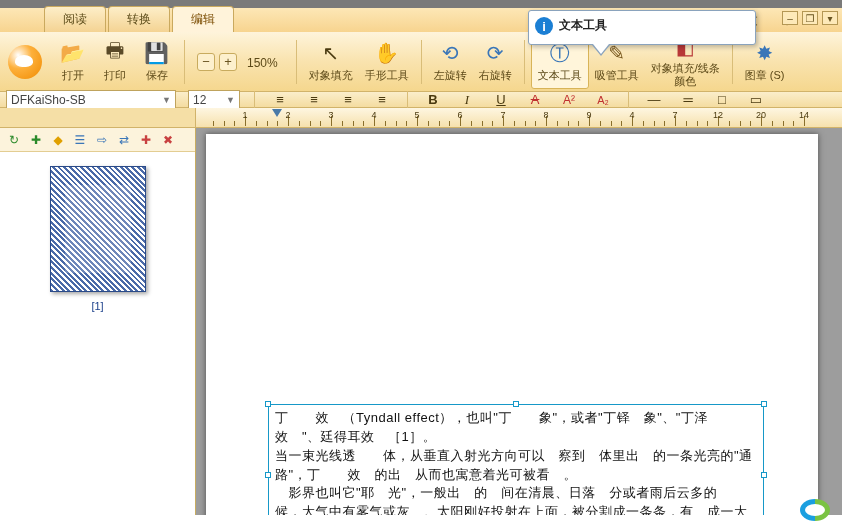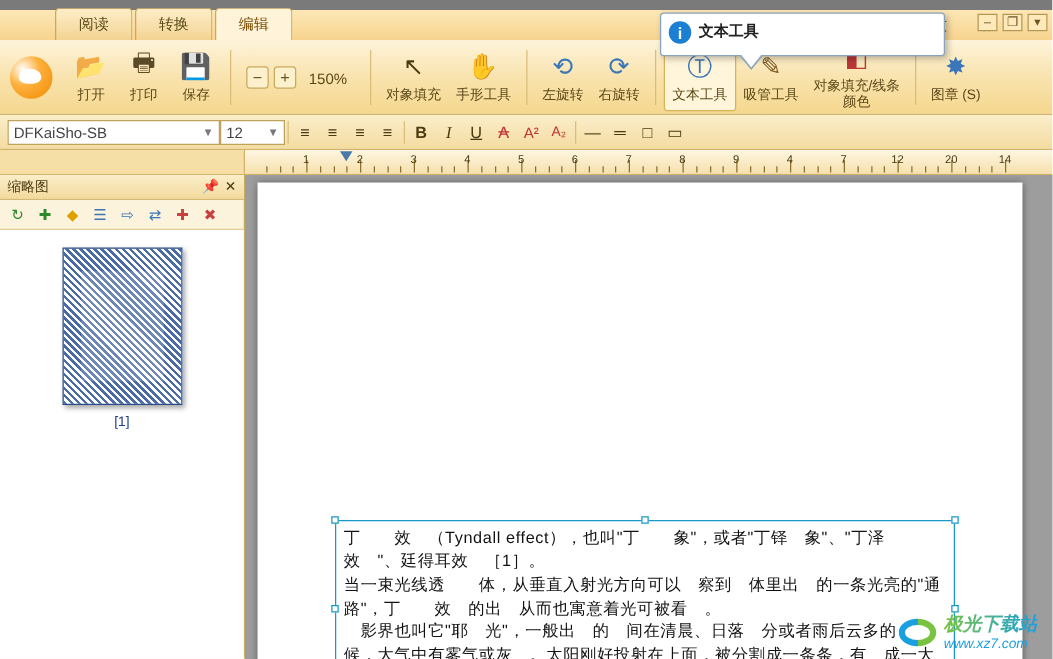--- a/index.html
+++ b/index.html
@@ -22,21 +22,21 @@
 .logo:before{content:"";position:absolute;left:7px;top:10px;width:18px;height:12px;background:#fff;border-radius:50% 50% 40% 40%;}
 .toolbtn { display: flex; flex-direction: column; align-items: center; justify-content: center; min-width: 42px; height: 54px; padding: 2px 6px; font-size: 11px; color: #5c4918; cursor: pointer; }
 .toolbtn .ico { width: 26px; height: 26px; display:flex; align-items:center; justify-content:center; font-size: 20px; }
 .toolbtn .lbl { margin-top: 2px; white-space: nowrap; }
 .toolbtn.active { background:#fff5da; border:1px solid #d8b458; border-radius:3px; }
 .tsep { width: 1px; height: 44px; background: #d9bd78; margin: 0 6px; }
 .zoombox { display:flex; align-items:center; gap:4px; font-size:12px; color:#5c4918; padding:0 6px; }
 .zoombox button{ width:18px;height:18px;border:1px solid #c8ab5e;background:#fdf0cd;border-radius:3px;color:#6a5522;font-size:13px;line-height:1; }
 
 
-.formatbar { height: 28px; background: linear-gradient(#fbeecb,#f4dca0); border-bottom: 1px solid #d1b36a; display: flex; align-items: center; padding: 0 6px; gap: 0; font-size:12px; }
+.formatbar { height: 16px; background: linear-gradient(#fbeecb,#f4dca0); border-bottom: 1px solid #d1b36a; display: flex; align-items: center; padding: 0 6px; gap: 12px; font-size:12px; }
 .combo { height: 20px; border: 1px solid #bfa35d; background: #fff; display: flex; align-items: center; padding: 0 4px; color:#444; }
 .combo.font { width: 170px; justify-content: space-between; }
 .combo.size { width: 52px; justify-content: space-between; }
 .combo .dd{ font-size:9px;color:#777; }
 .fmtbtn{ width:22px;height:20px;border:1px solid transparent;display:flex;align-items:center;justify-content:center;color:#4a3a10;cursor:pointer;font-size:13px; }
 .fsep{ width:1px;height:18px;background:#d9bd78;margin:0 2px; }
 
 
 .ruler { height: 20px; background: linear-gradient(#fef6e1,#f6e1ad); border-bottom:1px solid #d1b36a; position:relative; font-size:9px; color:#4a3a10; overflow:hidden;}
 .ruler .corner{position:absolute;left:0;top:0;width:196px;height:20px;background:#f5dfa6;border-right:1px solid #d1b36a;}
@@ -282,27 +282,20 @@
       <div class="tick minor" style="left: 569.75px;"></div>
       <div class="tick minor" style="left: 580.5px;"></div>
       <div class="tick minor" style="left: 591.25px;"></div>
       <div class="rmarker" style="left: 70px;"></div>
     </div>
 </div>
 
 <div class="mainarea">
 
   <div class="thumbpanel">
-    <div class="thumbheader">
-      <span>缩略图</span>
-      <span class="hdrbtns">
-        <span class="pin">📌</span>
-        <span>✕</span>
-      </span>
-    </div>
     <div class="thumbicons">
       <span class="tib" style="color:#2a8a2a">↻</span>
       <span class="tib" style="color:#2a8a2a">✚</span>
       <span class="tib" style="color:#e0a000">◆</span>
       <span class="tib" style="color:#3a76b8">☰</span>
       <span class="tib" style="color:#3a76b8">⇨</span>
       <span class="tib" style="color:#3a76b8">⇄</span>
       <span class="tib" style="color:#c84040">✚</span>
       <span class="tib" style="color:#c84040">✖</span>
     </div>
@@ -332,17 +325,13 @@
 
 <div class="tooltip">
   <div class="tipicon">i</div>
   <div class="tiptitle">文本工具</div>
   <div class="tiptailb"></div>
     <div class="tiptail"></div>
 </div>
 
 <div class="watermark">
   <div class="g"></div>
-  <div>
-    <div class="t1">极光下载站</div>
-    <div class="t2">www.xz7.com</div>
-  </div>
 </div>
 
 </body></html>

